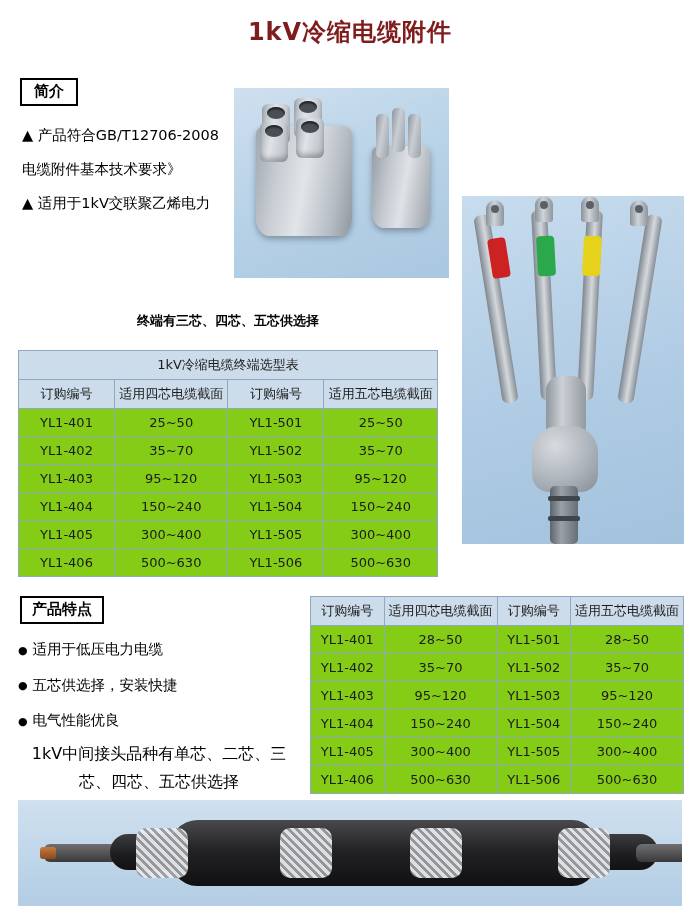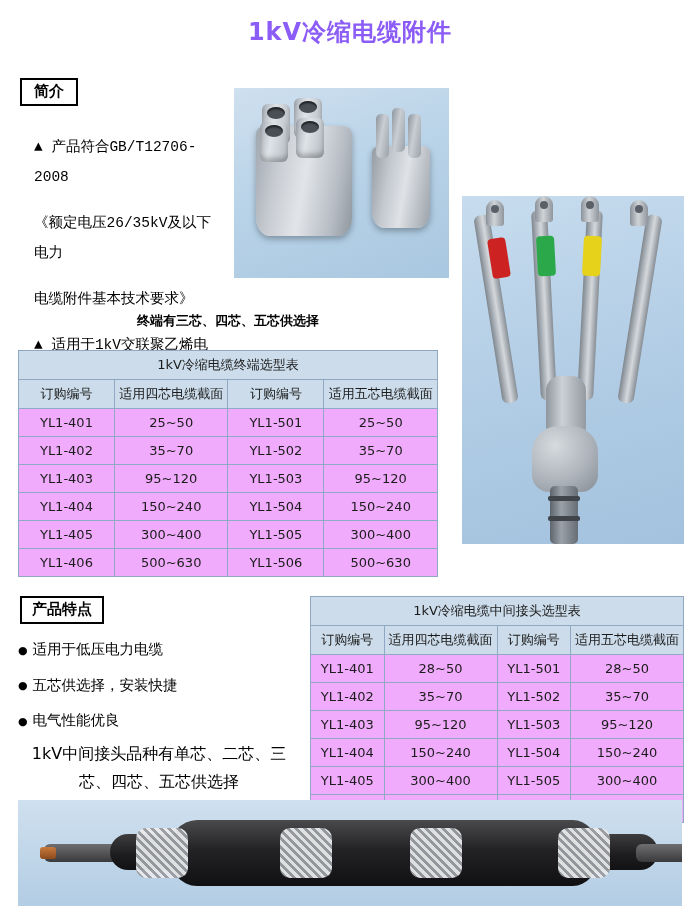--- a/index.html
+++ b/index.html
@@ -24,21 +24,21 @@
   
   .title {
     position: absolute;
     top: 16px;
     left: 0;
     width: 700px;
     text-align: center;
     font-size: 24px;
     font-weight: bold;
     letter-spacing: 1px;
-    color: #8b5cf6;
+    color: #7f1d1d;
   }
 
   
   .section-label {
     position: absolute;
     border: 2px solid #000;
     background: #fff;
     font-size: 15px;
     font-weight: bold;
     padding: 3px 12px 4px 12px;
@@ -59,22 +59,21 @@
   .intro-text {
     position: absolute;
     top: 116px;
     left: 18px;
     width: 215px;
     font-size: 14.5px;
     line-height: 30px;
     color: #000;
   }
   .intro-text p {
-    margin: 16px;
-    font-family: Liberation Mono, monospace;
+    margin: 4px;
   }
 
   
   .photo-top {
     position: absolute;
     top: 88px;
     left: 234px;
     width: 215px;
     height: 190px;
     background: linear-gradient(160deg, #cfe0ef 0%, #b9d3e8 45%, #a9c7e0 100%);
@@ -240,21 +239,21 @@
     text-align: center;
     color: #1b1b1b;
     white-space: nowrap;
   }
   table.spec th {
     background: #ccdcea;
     font-weight: normal;
     padding: 5px 4px;
   }
   table.spec td {
-    background: #f0abfc;
+    background: #84cc16;
     padding: 6px 4px;
   }
   table.spec tr.caption-row th {
     background: #ccdcea;
     font-size: 13px;
     padding: 5px 4px;
   }
 
   #table-terminal {
     top: 350px;
@@ -364,21 +363,20 @@
 <body>
 
 <div class="page">
 
   <div class="title">1kV冷缩电缆附件</div>
 
   <div class="section-label intro">简介</div>
 
   <div class="intro-text">
     <p>▲ 产品符合GB/T12706-2008</p>
-    <p>《额定电压26/35kV及以下电力</p>
     <p>电缆附件基本技术要求》</p>
     <p>▲ 适用于1kV交联聚乙烯电力</p>
   </div>
 
   <div class="photo-top">
     <div class="body-a"></div>
     <div class="tube t1"></div>
     <div class="tube t2"></div>
     <div class="tube t3"></div>
     <div class="tube t4"></div>
@@ -474,23 +472,20 @@
     </div>
     <div>
       <span class="bullet">●</span><span>电气性能优良</span>
     </div>
   </div>
 
   <div class="caption-joint">1kV中间接头品种有单芯、二芯、三芯、四芯、五芯供选择</div>
 
   <table class="spec" id="table-joint">
     <tbody>
-        <tr class="caption-row">
-      <th colspan="4">1kV冷缩电缆中间接头选型表</th>
-    </tr>
     <tr>
       <th>订购编号</th>
       <th>适用四芯电缆截面</th>
       <th>订购编号</th>
       <th>适用五芯电缆截面</th>
     </tr>
     <tr>
       <td>YL1-401</td>
       <td>28~50</td>
       <td>YL1-501</td>

